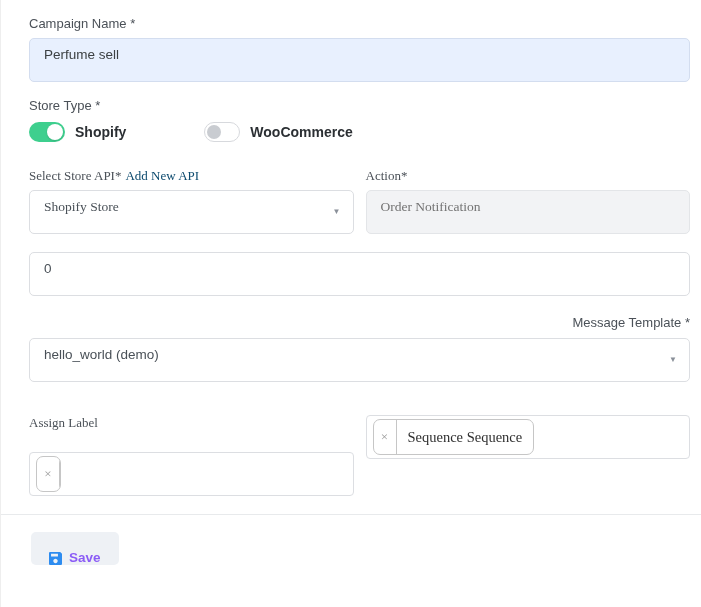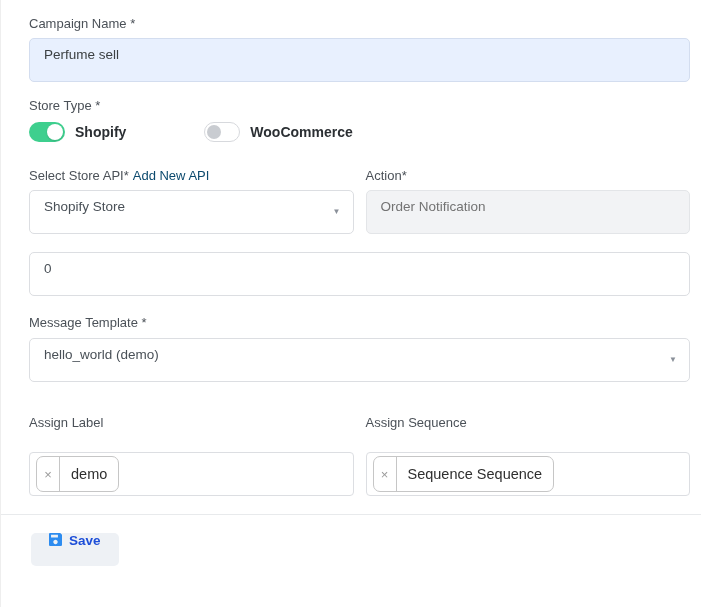--- a/index.html
+++ b/index.html
@@ -82,33 +82,34 @@
   .toggle-label {
     margin-left: 10px;
     font-size: 14px;
     font-weight: 700;
     color: #2b2f33;
   }
   .two-col {
     display: grid;
     grid-template-columns: 1fr 1fr;
     column-gap: 12px;
+    font-family: Liberation Serif, serif;
   }
   .row-api { margin-bottom: 18px; }
   .label-line { display: flex; align-items: baseline; }
   .inline-link {
     font-size: 13px;
     color: #0c4a6e;
     margin-left: 4px;
     text-decoration: none;
     cursor: pointer;
   }
   .section-delay { margin-bottom: 19px; }
   .section-template { margin-bottom: 33px; }
-  .section-template .field-label { margin-bottom: 7px; }
+  .section-template .field-label { margin-bottom: 7px; text-align: right; }
   .section-assign .field-label { margin-bottom: 21px; }
   .tag-box {
     height: 44px;
     border: 1px solid #dcdee2;
     border-radius: 4px;
     display: flex;
     align-items: center;
     padding: 0 4px;
     background: #fff;
   }
@@ -140,28 +141,28 @@
     color: #2f2f2f;
     white-space: nowrap;
   }
   .footer {
     margin-top: 18px;
     border-top: 1px solid #e8eaec;
     padding: 17px 0 0 30px;
   }
   .save-btn {
     display: inline-flex;
-    align-items: flex-start;
+    align-items: flex-end;
     gap: 7px;
     height: 33px;
     padding: 0 18px;
     background: #eef1f5;
     border: none;
     border-radius: 5px;
-    color: #1d4ed8;
+    color: #8b5cf6;
     font-family: inherit;
     font-size: 13.5px;
     font-weight: 700;
     cursor: pointer;
   }
   .save-btn svg { display: block; }
 </style>
 </head>
 <body>
 
@@ -225,26 +226,24 @@
         <span class="caret">▼</span>
       </div>
     </div>
 
     <div class="two-col section-assign">
       <div>
         <div class="field-label">Assign Label</div>
         <div class="tag-box">
           <div class="tag-chip">
             <span class="tag-remove">×</span>
-            <span class="tag-text">demo</span>
-          </div>
-        </div>
-      </div>
-      <div>
-        <div class="field-label">Assign Sequence</div>
+          </div>
+        </div>
+      </div>
+      <div>
         <div class="tag-box">
           <div class="tag-chip">
             <span class="tag-remove">×</span>
             <span class="tag-text">Sequence Sequence</span>
           </div>
         </div>
       </div>
     </div>
 
   </div>

